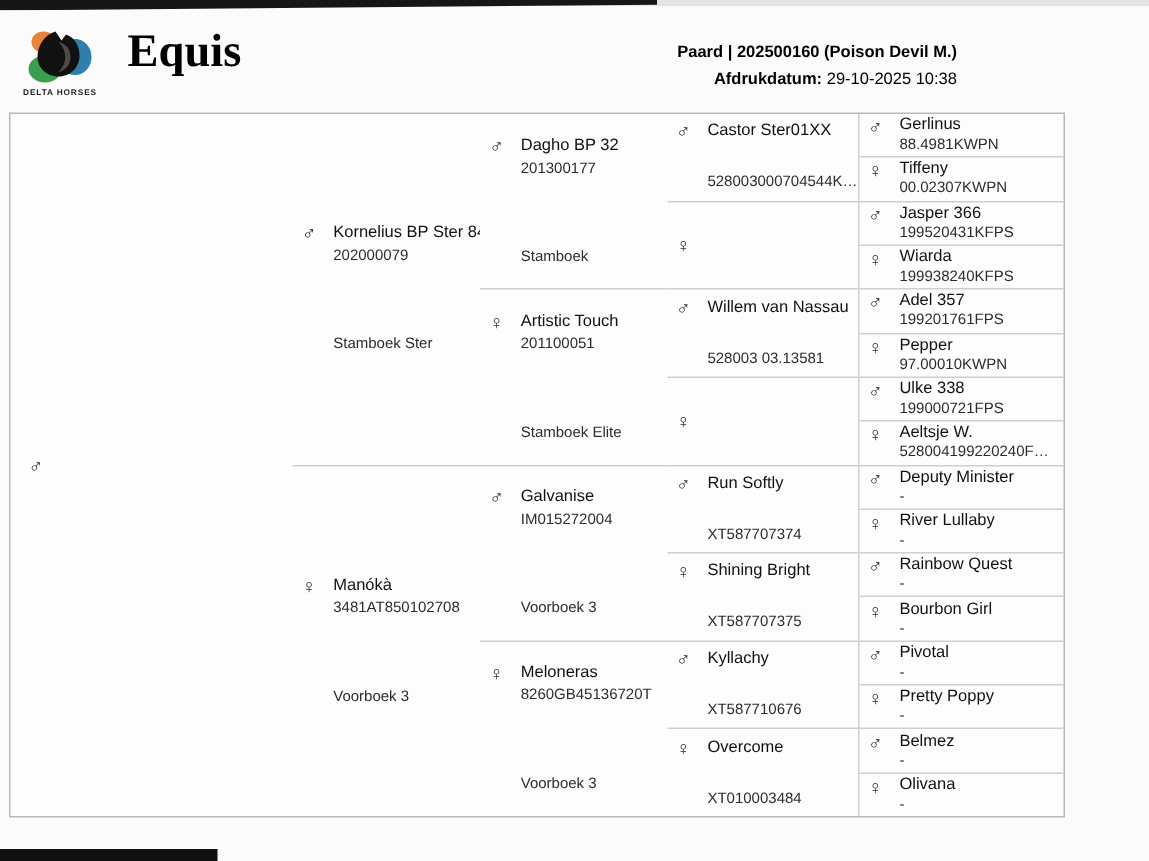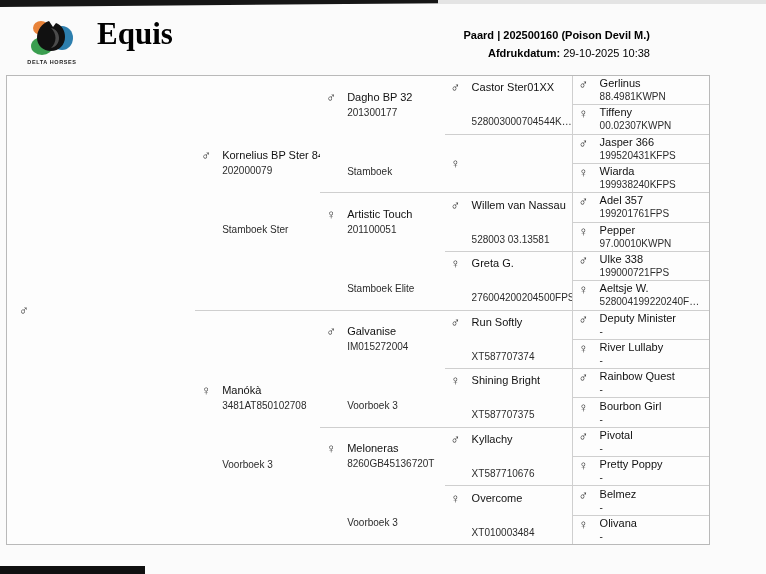--- a/index.html
+++ b/index.html
@@ -10,21 +10,21 @@
     color:#1a1a1a;
     -webkit-font-smoothing:antialiased;
   }
   
   .top-strip{position:absolute;top:0;left:0;width:766px;height:4px;background:#e4e4e4;}
   .top-bar{position:absolute;top:0;left:0;width:438px;height:7px;background:#161616;
     clip-path:polygon(0 0,438px 0,438px 45%,0 100%);}
   .bottom-bar{position:absolute;top:566px;left:0;width:145px;height:8px;background:#101010;}
 
   
-  .header{position:absolute;top:8px;left:0;width:704px;height:64px;background:transparent;margin-left:12px;}
+  .header{position:absolute;top:8px;left:0;width:704px;height:64px;background:transparent;}
   .logo{position:absolute;left:14px;top:10px;width:52px;text-align:center;}
   .logo svg{display:block;margin:0 auto;}
   .logo-text{font-size:5.5px;font-weight:bold;letter-spacing:0.6px;color:#222;margin-top:1px;white-space:nowrap;}
   .app-title{position:absolute;left:85px;top:8px;font-family:"Liberation Serif", serif;
     font-weight:bold;font-size:31px;color:#000;}
   .print-info{position:absolute;right:66px;top:18px;text-align:right;font-size:11px;line-height:18px;color:#000;}
   .print-info .b{font-weight:bold;}
 
   
   .pedigree{position:absolute;left:6px;top:75px;width:704px;height:470px;
@@ -169,24 +169,20 @@
       <span class="sym">♂</span>
       <div class="txt">
         <div class="name">Willem van Nassau</div>
         <div class="num">528003 03.13581</div>
       </div>
         </div>
     </div>
     <div class="cell">
         <div class="inner">
       <span class="sym">♀</span>
-      <div class="txt">
-        <div class="name">Greta G.</div>
-        <div class="num">276004200204500FPS</div>
-      </div>
         </div>
     </div>
     <div class="cell">
         <div class="inner">
       <span class="sym">♂</span>
       <div class="txt">
         <div class="name">Run Softly</div>
         <div class="num">XT587707374</div>
       </div>
         </div>

